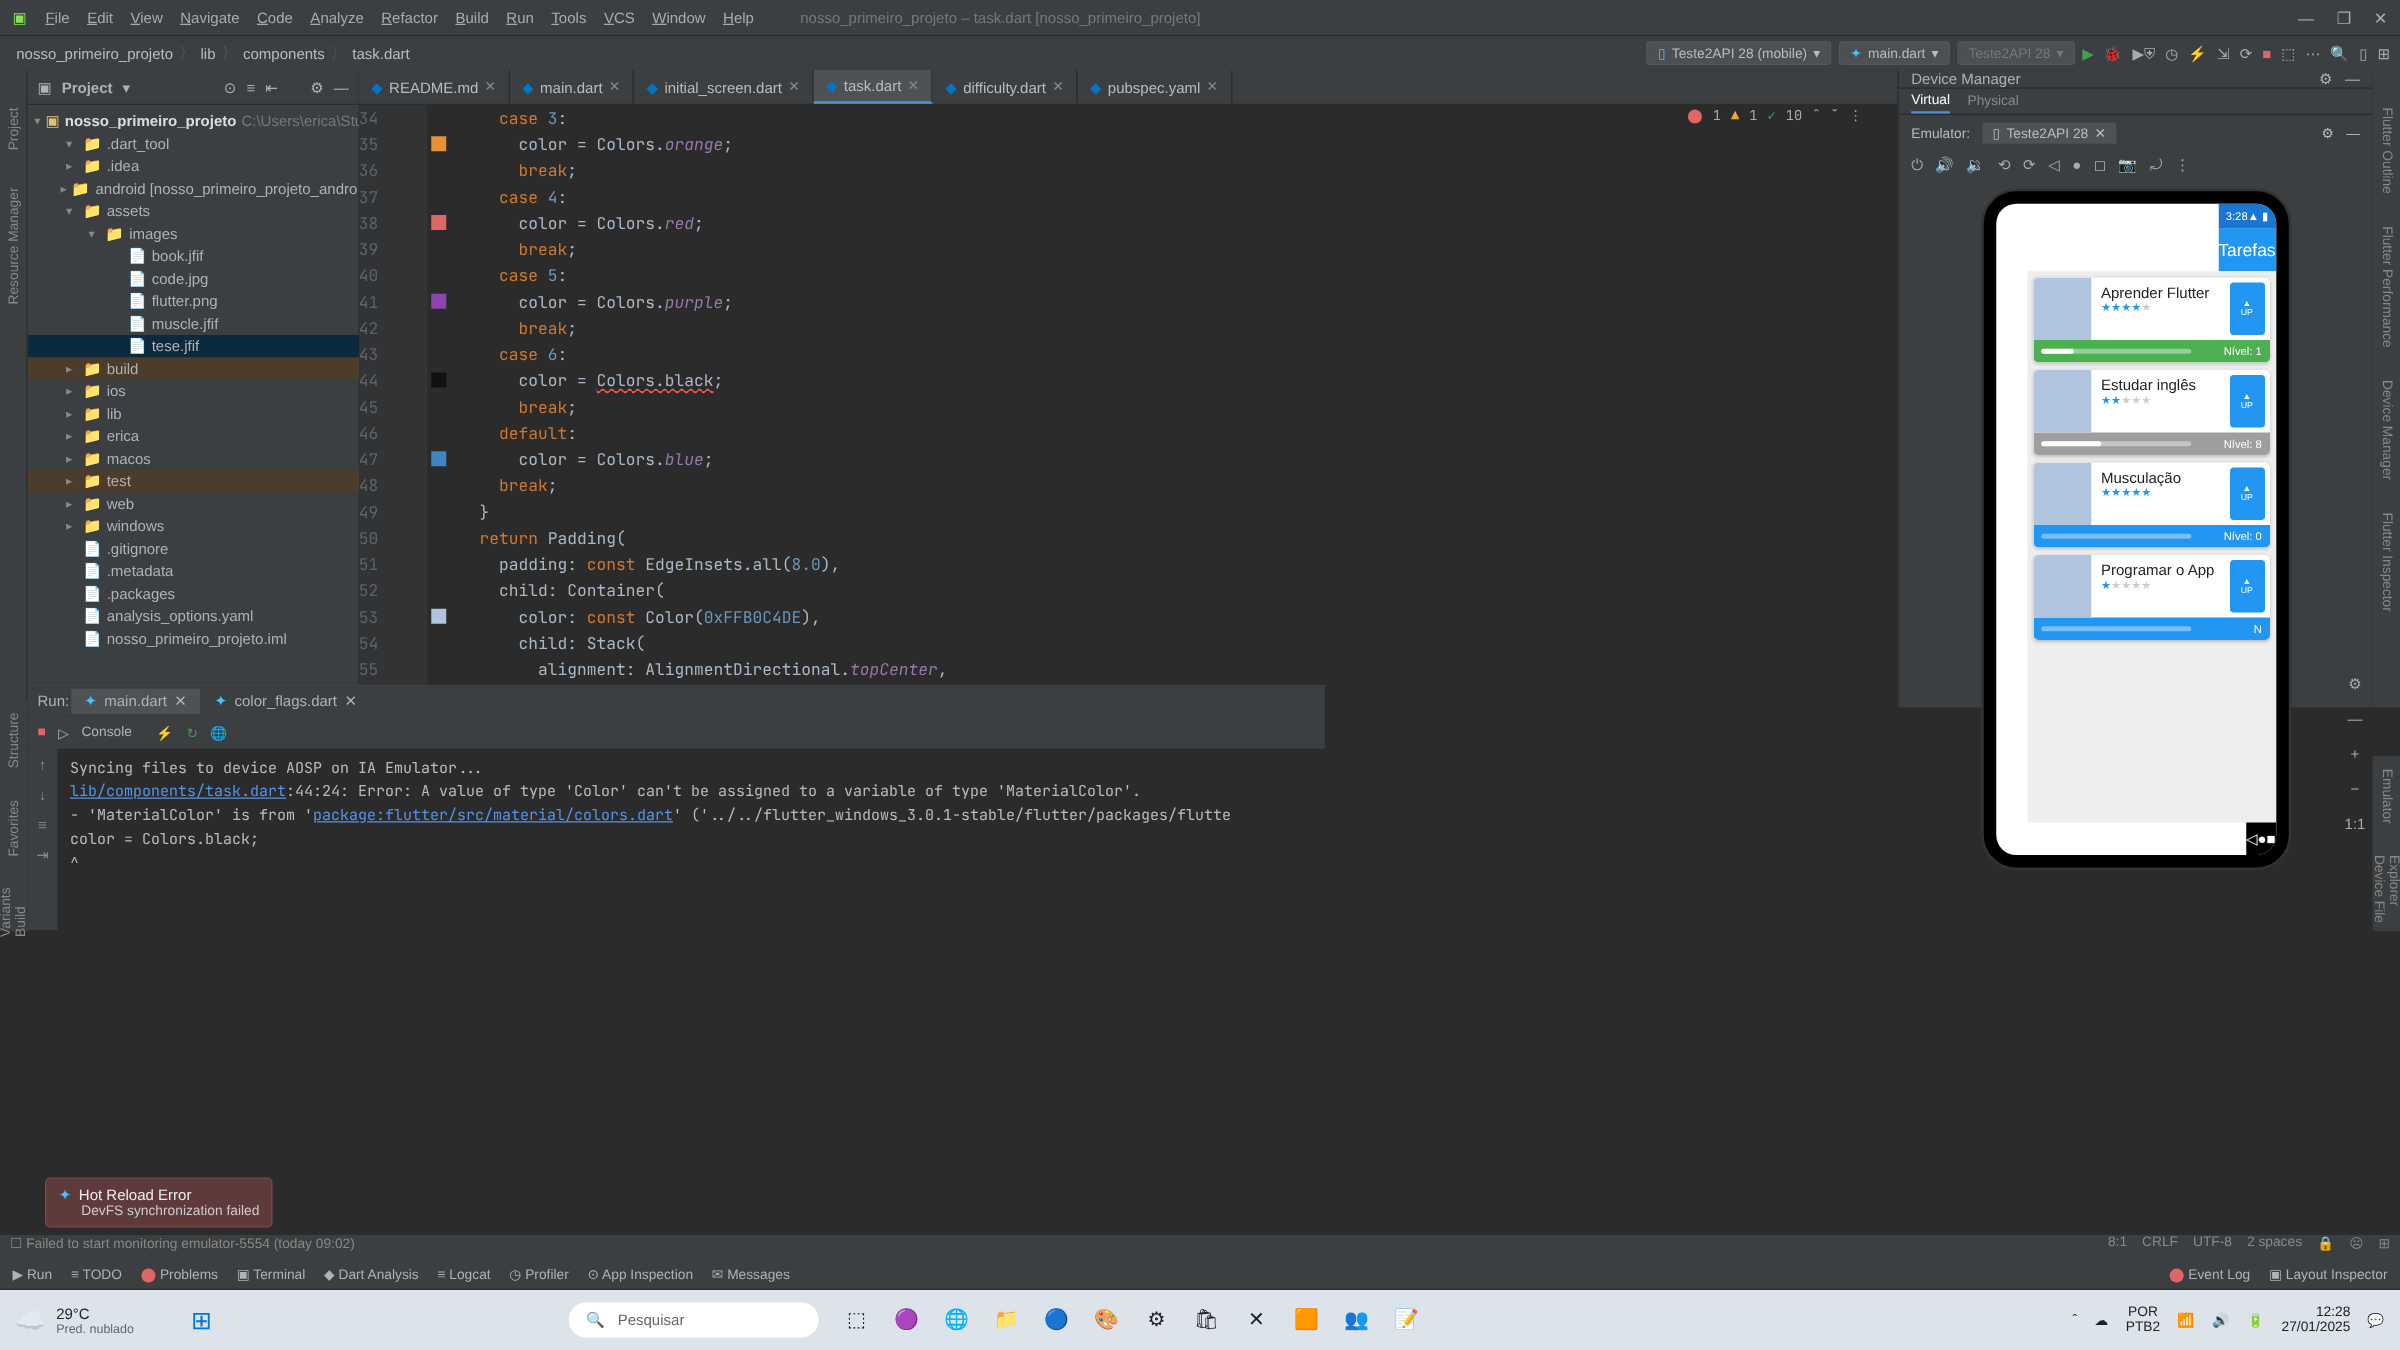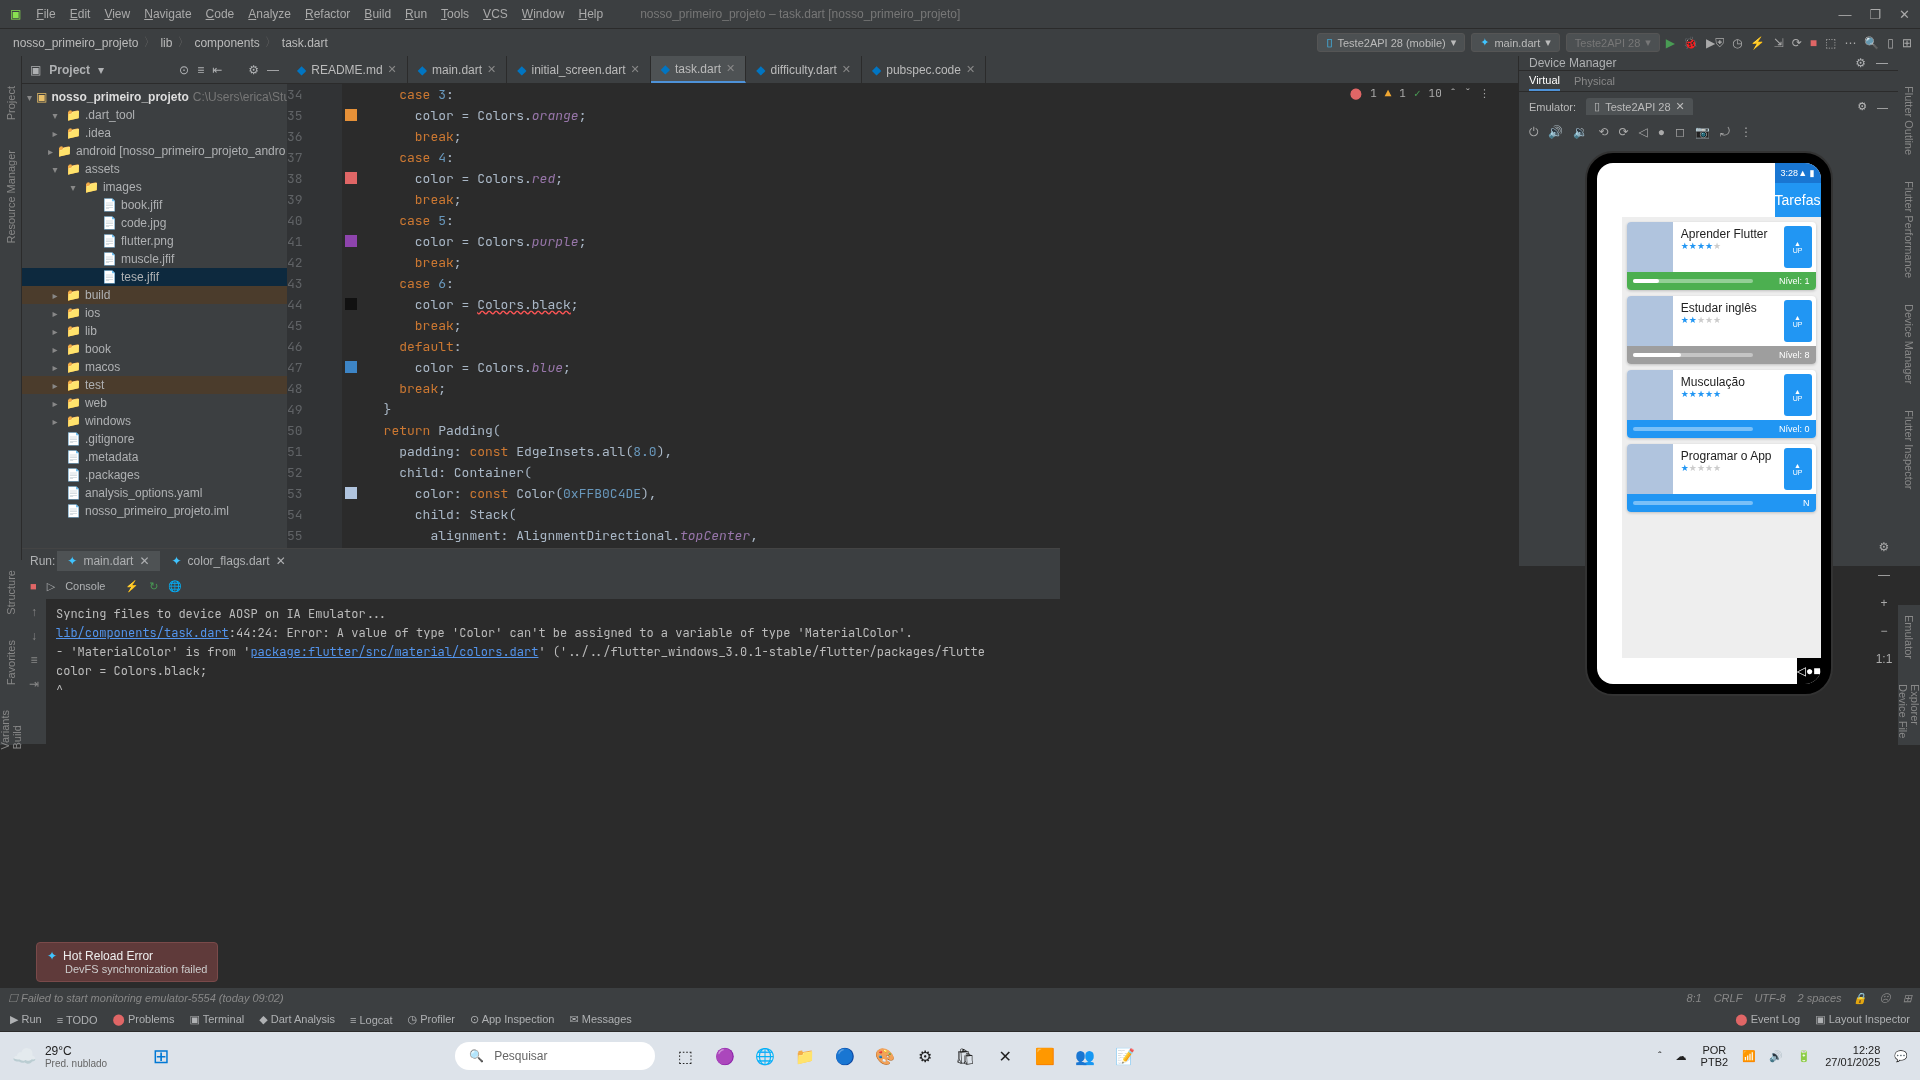--- a/index.html
+++ b/index.html
@@ -72,21 +72,21 @@
     .right-gutter-bottom span { writing-mode: vertical-lr; font-size: 11px; }
 
     .bottom-area { position: absolute; left: 22px; right: 0; top: 548px; height: 196px; background: #2b2b2b; display: flex; flex-direction: column; border-top: 1px solid #444; width: 1038px;}
     .run-tabs { height: 24px; background: #3c3f41; display: flex; align-items: center; gap: 2px; padding-left: 8px; font-size: 12px; }
     .run-tab { padding: 3px 10px; background: #4e5254; display: inline-flex; gap: 6px; align-items: center; }
     .console-bar { height: 26px; background: #3c3f41; display: flex; align-items: center; gap: 10px; padding-left: 8px; font-size: 11px; }
     .console { flex: 1; padding: 6px 10px; font-family: "JetBrains Mono", Consolas, monospace; font-size: 12px; color: #bbb; line-height: 19px; }
     .console .blue { color: #5394ec; text-decoration: underline; }
 
     .bottom-tool-strip { position: absolute; left: 0; right: 0; bottom: 49px; height: 24px; background: #3c3f41; display: flex; align-items: center; gap: 15px; padding: 0 10px; font-size: 11px; border-top: 1px solid #2b2b2b; }
-    .status-strip { position: absolute; left: 0; right: 0; bottom: 71px; height: 22px; background: #3c3f41; display: flex; align-items: center; padding: 0 8px; font-size: 11px; color: #888; border-top: 1px solid #2b2b2b; font-style: italic;}
+    .status-strip { position: absolute; left: 0; right: 0; bottom: 71px; height: 22px; background: #3c3f41; display: flex; align-items: flex-start; padding: 0 8px; font-size: 11px; color: #888; border-top: 1px solid #2b2b2b;}
     .status-strip .right { margin-left: auto; display: flex; gap: 12px;}
 
     .windows-taskbar { position: absolute; left: 0; right: 0; bottom: 0; height: 48px; background: #dde3ea; display: flex; align-items: center; padding: 0 12px; font-size: 12px; color: #222; }
     .win-weather { display: flex; align-items: center; gap:8px; }
     .win-search { margin-left: 280px; background: #fff; border-radius: 20px; padding: 7px 14px; width: 200px; display: flex; align-items: center; gap: 10px; color:#666;}
     .win-tray { margin-left: auto; display: flex; gap: 14px; align-items: center; font-size: 11px; }
     .task-icons { display:flex; gap:12px; margin-left: 16px; align-items:center;}
     .task-ic { width:28px; height:28px; border-radius:6px; display:flex; align-items:center; justify-content:center; font-size:16px; }
 
     .hot-reload-toast { position: absolute; left: 36px; bottom: 98px; background: #5f3a3a; border: 1px solid #7a4a4a; padding: 6px 10px; border-radius: 4px; color: #eee; font-size: 12px; z-index:5;}
@@ -241,21 +241,21 @@
           <span>ios</span>
         </div>
         <div class="tree-item" style="padding-left: 26px;">
           <span class="arrow">▸</span>
           <span style="color:#b39762">📁</span> 
           <span>lib</span>
         </div>
         <div class="tree-item" style="padding-left: 26px;">
           <span class="arrow">▸</span>
           <span style="color:#b39762">📁</span> 
-          <span>book</span>
+          <span>erica</span>
         </div>
         <div class="tree-item" style="padding-left: 26px;">
           <span class="arrow">▸</span>
           <span style="color:#b39762">📁</span> 
           <span>macos</span>
         </div>
         <div class="tree-item highlighted-tree" style="padding-left: 26px;">
           <span class="arrow">▸</span>
           <span style="color:#b39762">📁</span> 
           <span>test</span>
@@ -320,21 +320,21 @@
           <span>task.dart</span>
           <span class="close">✕</span>
         </div>
         <div class="ed-tab">
           <span class="dart-icon">◆</span>
           <span>difficulty.dart</span>
           <span class="close">✕</span>
         </div>
         <div class="ed-tab">
           <span class="dart-icon">◆</span>
-          <span>pubspec.code</span>
+          <span>pubspec.yaml</span>
           <span class="close">✕</span>
         </div>
       </div>
     <div class="code-area">
       <div class="gutter" id="gutter-host">
           <div>34</div>
           <div>35</div>
           <div>36</div>
           <div>37</div>
           <div>38</div>

